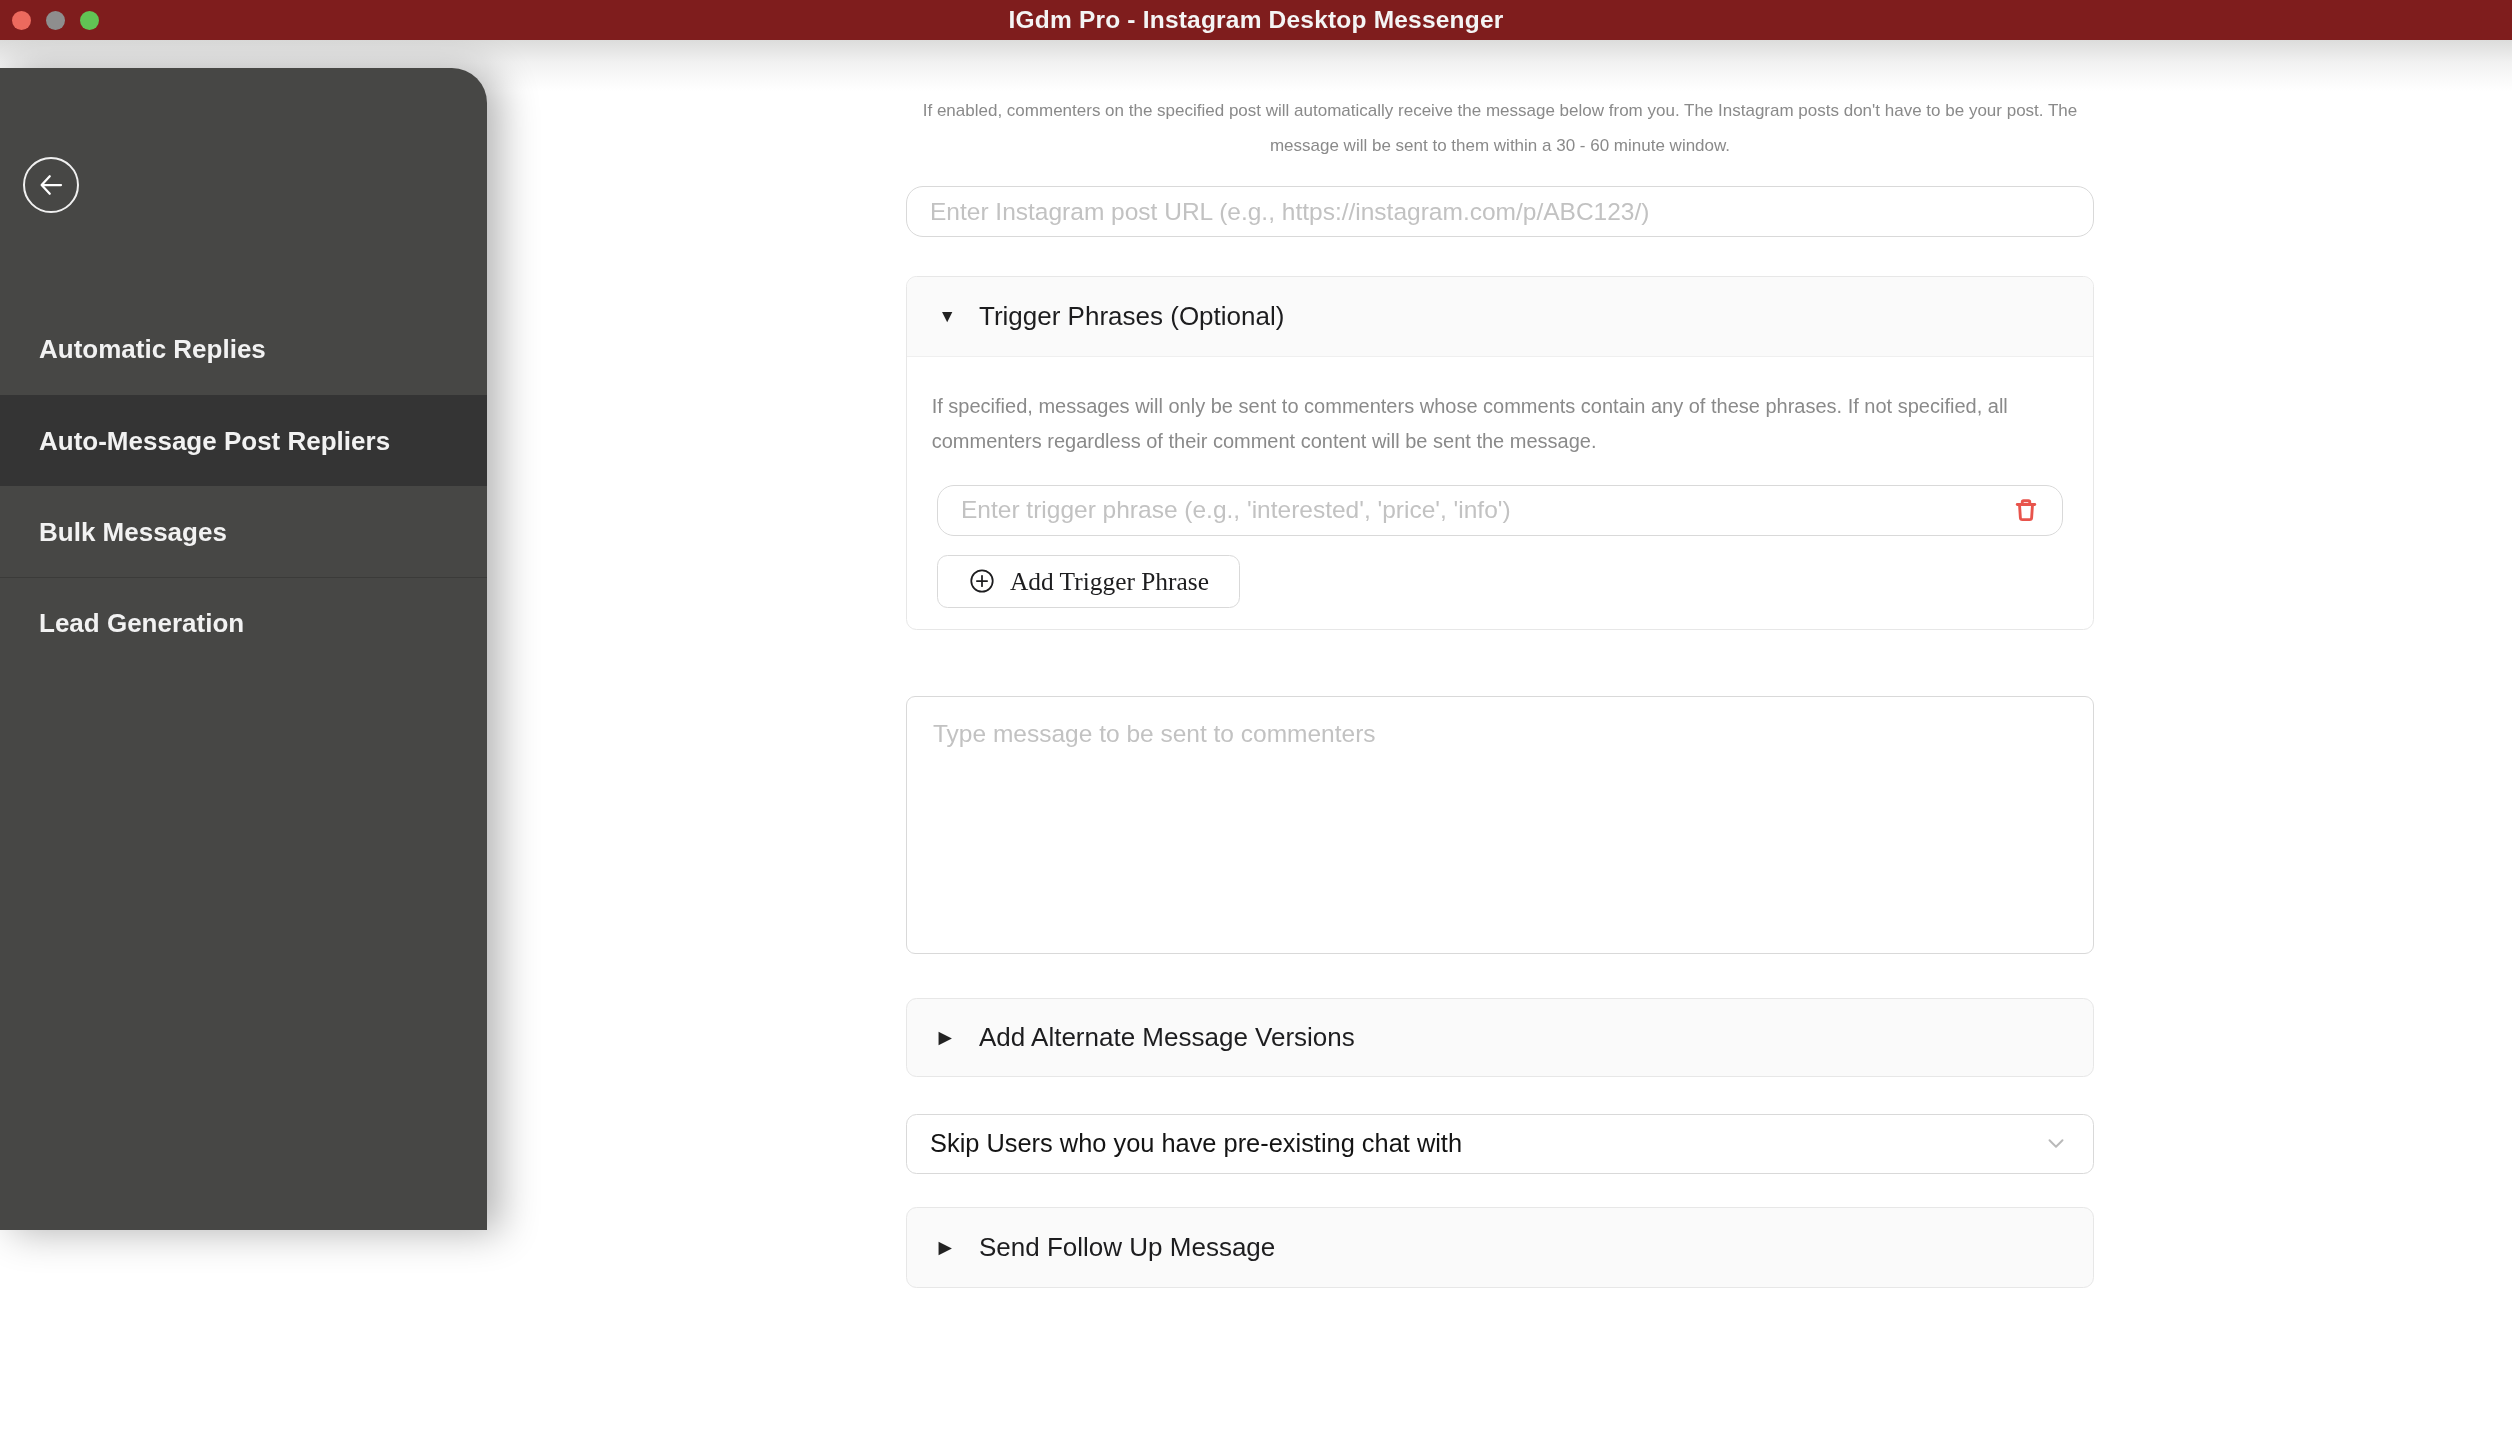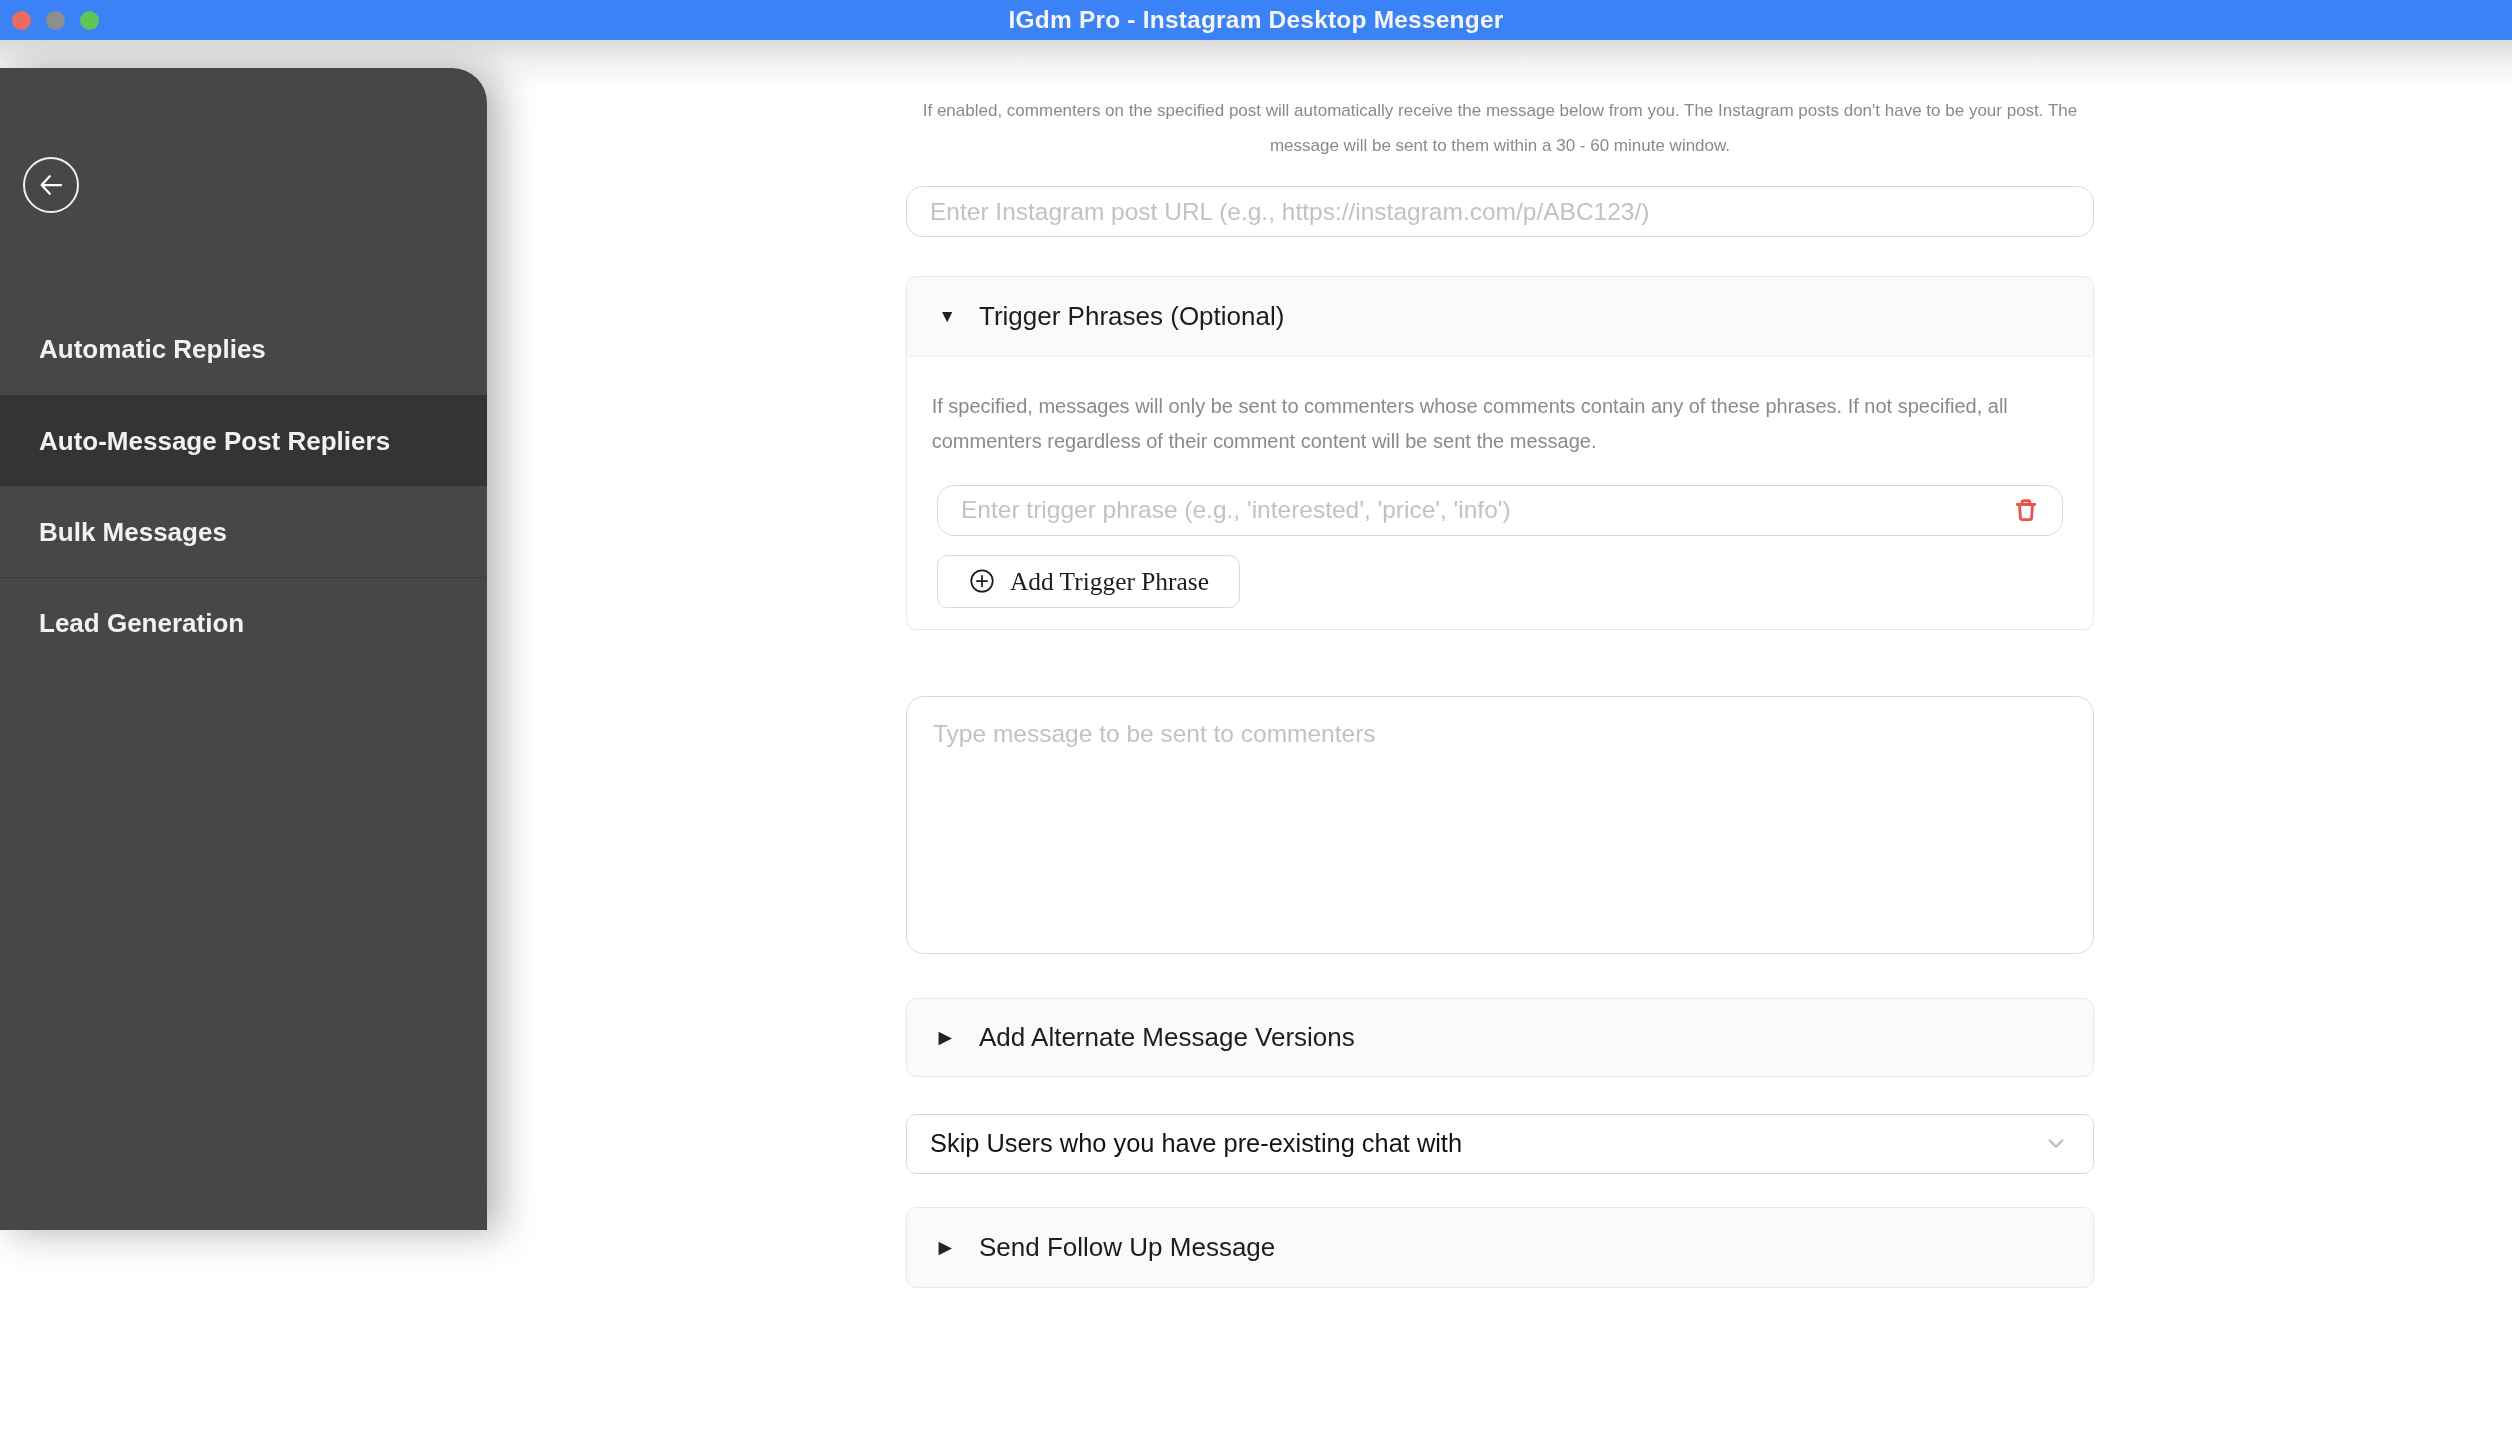--- a/index.html
+++ b/index.html
@@ -1,21 +1,21 @@
 <!DOCTYPE html>
 <html style="font-size:14px"><head>
 <meta charset="utf-8">
 <style>
   * { margin:0; padding:0; box-sizing:border-box; }
   html,body { width:2512px; height:1453px; overflow:hidden;
     font-family:"Liberation Sans","DejaVu Sans",sans-serif; background:#fff; }
 
   
   .titlebar { position:absolute; left:0; top:0; width:2512px; height:40px;
-    background:#3b82f6; display:flex; align-items:center; justify-content:center; z-index:10; }
+    background:#7f1d1d; display:flex; align-items:center; justify-content:center; z-index:10; }
   .titlebar-title { color:#f4f4f4; font-size:24.5px; font-weight:700; letter-spacing:0.2px; }
   .traffic { position:absolute; left:12.3px; top:0; height:40px; display:flex; align-items:center; gap:15px; }
   .light { width:19px; height:19px; border-radius:50%; }
 
   
   .top-fade { position:absolute; left:0; top:40px; width:2512px; height:51px;
     background:linear-gradient(180deg,#dcdcdb 0%, #f2f2f2 45%, #ffffff 100%); z-index:1; }
 
   
   .sidebar { position:absolute; left:0; top:68px; width:487px; height:1162px;
@@ -57,21 +57,21 @@
   .phrase-row { position:relative; margin-top:26px; }
   .phrase-input { padding-right:79px; }
   .trash-btn { position:absolute; right:21px; top:11.4px; width:31.5px; height:31.5px;
     display:flex; align-items:center; justify-content:center; cursor:pointer; background:none; border:none; }
   .add-trigger-btn { margin-top:19px; height:53px; padding:0 30px; background:#fff;
     border:1.8px solid #d9d9d9; border-radius:10.5px; display:inline-flex; align-items:center;
     gap:14px; font-size:25.4px; color:#1d1d1f; cursor:pointer; width:auto; align-self:flex-start;
     font-family:Liberation Serif, serif; }
 
   .message-area { margin-top:66px; height:258px; width:100%; border:1.8px solid #d9d9d9;
-    border-radius:18px; font-size:24.5px; color:#1d1d1f; padding:23px 26px; resize:none; outline:none;
+    border-radius:9px; font-size:24.5px; color:#1d1d1f; padding:23px 26px; resize:none; outline:none;
     font-family:"Liberation Sans","DejaVu Sans",sans-serif; }
   .message-area::placeholder { color:#c2c2c2; }
 
   .collapsed-card { margin-top:44px; height:79px; display:flex; align-items:center;
     padding-left:31.5px; background:#fafafa; border:1.8px solid #e7e7e7; border-radius:10.5px; cursor:pointer; }
   .followup-card { margin-top:33px; height:81px; }
 
   .dropdown { margin-top:37px; position:relative; height:60px; border:1.8px solid #d9d9d9;
     border-radius:10.5px; background:#fff; display:flex; align-items:center; padding:0 23px;
     font-size:25.4px; color:#141414; cursor:pointer; }

